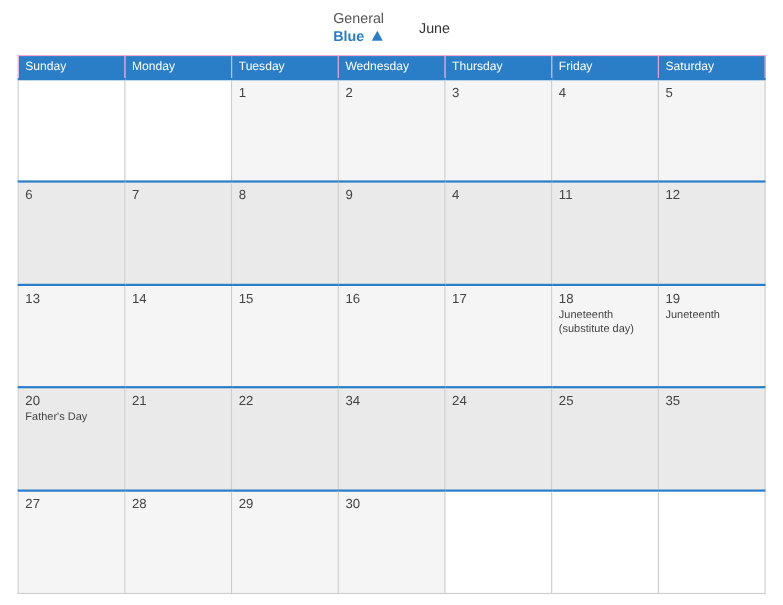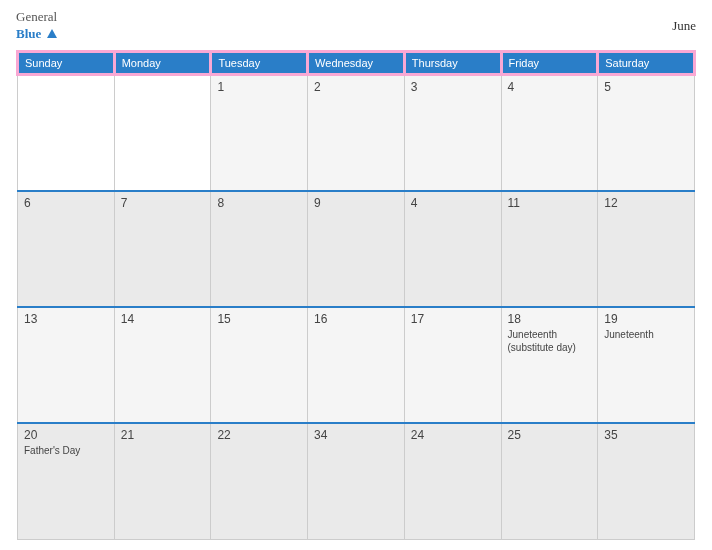--- a/index.html
+++ b/index.html
@@ -14,23 +14,22 @@
       width: 712px;
       height: 550px;
       padding: 10px 16px;
       display: flex;
       flex-direction: column;
     }
     
     .header {
       display: flex;
       align-items: center;
-      justify-content: space-between;
+      justify-content: center;
       margin-bottom: 8px;
-      font-family: Liberation Serif, serif;
     }
     .logo {
       display: flex;
       flex-direction: column;
       line-height: 1.1;
     }
     .logo-general {
       font-size: 13px;
       color: #555;
       font-weight: normal;
@@ -73,21 +72,21 @@
     }
     .calendar-table thead tr {
       background: #2a7ec8;
       color: #fff;
     }
     .calendar-table thead th {
       font-size: 11px;
       font-weight: normal;
       padding: 4px 6px;
       text-align: left;
-      border: 3px solid #f9a8d4;
+      border: 1px solid #f9a8d4;
     }
     .calendar-table tbody tr {
       background: #f5f5f5;
     }
     .calendar-table tbody tr:nth-child(even) {
       background: #eaeaea;
     }
     .calendar-table tbody td {
       vertical-align: top;
       padding: 4px 6px;
@@ -229,15 +228,32 @@
           <td class="cell-top">
             <span class="day-number">24</span>
           </td>
           <td class="cell-top">
             <span class="day-number">25</span>
           </td>
           <td class="cell-top">
             <span class="day-number">35</span>
           </td>
         </tr>
+        <tr>
+          <td class="cell-top">
+            <span class="day-number">27</span>
+          </td>
+          <td class="cell-top">
+            <span class="day-number">28</span>
+          </td>
+          <td class="cell-top">
+            <span class="day-number">29</span>
+          </td>
+          <td class="cell-top">
+            <span class="day-number">30</span>
+          </td>
+          <td class="cell-top empty-cell"></td>
+          <td class="cell-top empty-cell"></td>
+          <td class="cell-top empty-cell"></td>
+        </tr>
       </tbody>
   </table>
 </div>
 
 </body></html>

